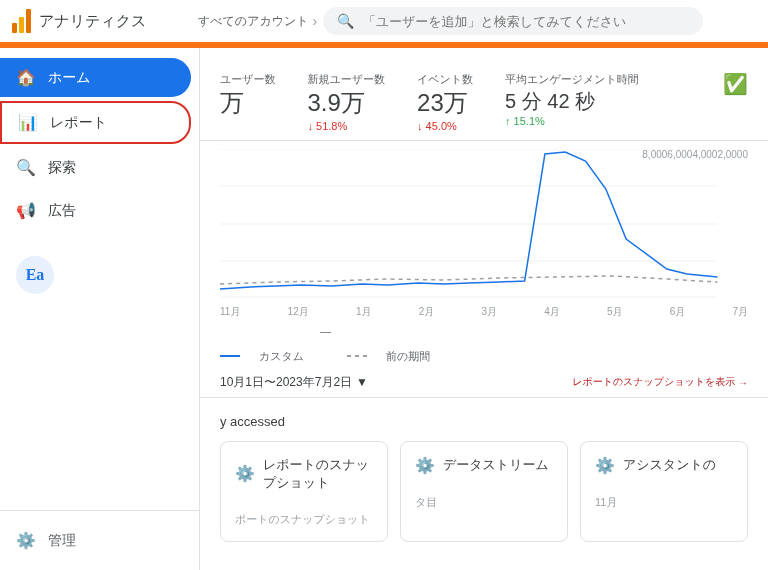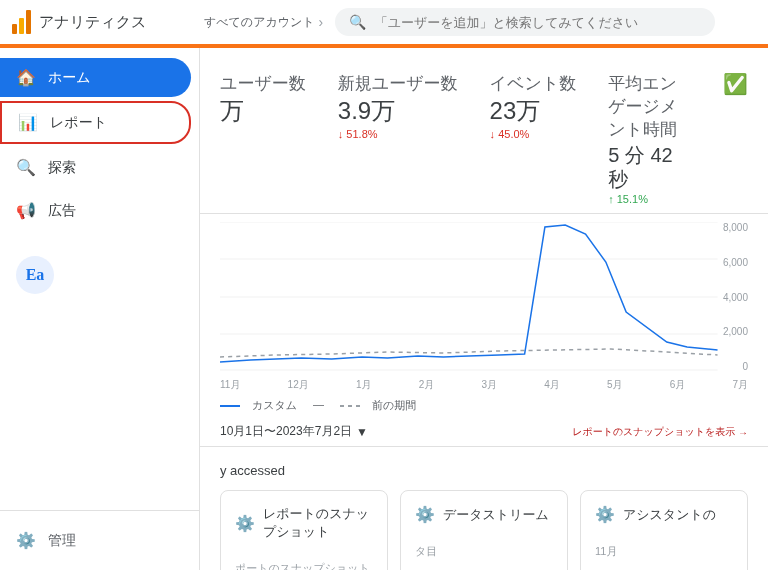--- a/index.html
+++ b/index.html
@@ -11,23 +11,23 @@
       overflow: hidden;
       display: flex;
       flex-direction: column;
     }
 
     
     .topbar {
       display: flex;
       align-items: center;
       height: 48px;
-      border-bottom: 4px solid #f97316;
+      border-bottom: 6px solid #f97316;
       padding: 0 12px;
-      gap: 12px;
+      gap: 6px;
       background: #fff;
       flex-shrink: 0;
     }
     .logo-area {
       display: flex;
       align-items: center;
       gap: 8px;
       min-width: 180px;
     }
     .logo-icon {
@@ -152,21 +152,21 @@
       gap: 32px;
       align-items: flex-start;
       padding: 8px 0;
     }
     .metric-item {
       display: flex;
       flex-direction: column;
       gap: 2px;
     }
     .metric-label {
-      font-size: 17px;
+      font-size: 11px;
       color: #5f6368;
     }
     .metric-value {
       font-size: 24px;
       font-weight: 400;
       color: #3c4043;
       line-height: 1.2;
     }
     .metric-change {
       font-size: 11px;
@@ -199,40 +199,40 @@
       padding: 0 0 0 0;
       font-size: 10px;
       color: #9aa0a6;
       margin-top: 2px;
     }
     .chart-y-labels {
       position: absolute;
       right: 20px;
       top: 8px;
       display: flex;
-      flex-direction: column;
       justify-content: space-between;
       height: 150px;
       font-size: 10px;
       color: #9aa0a6;
       text-align: right;
     }
 
     
     .chart-legend {
       display: flex;
       gap: 16px;
       padding: 4px 20px;
       font-size: 11px;
       color: #5f6368;
     }
     .legend-item {
       display: flex;
       align-items: center;
-      gap: 12px;
+      gap: 19px;
+      margin-top: 24px;
     }
     .legend-line {
       width: 20px;
       height: 2px;
       background: #1a73e8;
     }
     .legend-line-dashed {
       width: 20px;
       height: 2px;
       background: repeating-linear-gradient(90deg, #9aa0a6 0, #9aa0a6 4px, transparent 4px, transparent 8px);

